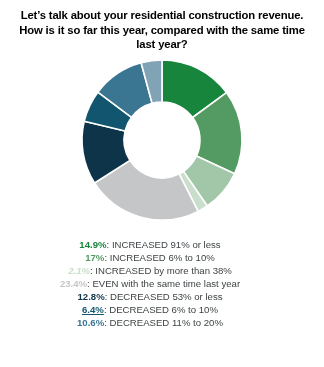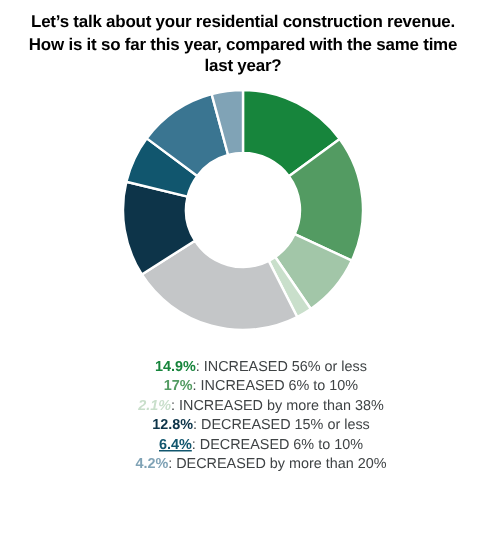--- a/index.html
+++ b/index.html
@@ -13,21 +13,21 @@
     font-family: "Liberation Sans", sans-serif;
     color: #231f20;
     overflow: hidden;
     position: relative;
   }
   .page {
     width: 324px;
     height: 344px;
     display: flex;
     flex-direction: column;
-    align-items: flex-end;
+    align-items: flex-start;
     box-sizing: border-box;
   }
   .chart-title {
     margin: 8px 12px 0 12px;
     font-size: 11.3px;
     line-height: 14.6px;
     font-weight: bold;
     text-align: center;
     color: #000000;
     letter-spacing: -0.15px;
@@ -80,21 +80,22 @@
           <path d="M 131.12857571015158 157.37734946855232 A 80 80 0 0 1 27.54558620910224 129.01048779223902 L 62.959153449323566 106.42998170131354 A 38 38 0 0 0 112.16107346232201 119.90424099756234 Z" fill="#c4c6c8" stroke="#ffffff" stroke-width="1.6" stroke-linejoin="round"></path>
           <path d="M 27.54558620910224 129.01048779223902 A 80 80 0 0 1 17.244303243821292 67.18374048964085 L 58.066044040815115 77.0622767325794 A 38 38 0 0 0 62.959153449323566 106.42998170131354 Z" fill="#0d3449" stroke="#ffffff" stroke-width="1.6" stroke-linejoin="round"></path>
           <path d="M 17.244303243821292 67.18374048964085 A 80 80 0 0 1 30.830144579596464 38.22731266377715 L 64.51931867530831 63.30797351529415 A 38 38 0 0 0 58.066044040815115 77.0622767325794 Z" fill="#11566e" stroke="#ffffff" stroke-width="1.6" stroke-linejoin="round"></path>
           <path d="M 30.830144579596464 38.22731266377715 A 80 80 0 0 1 74.11227916703291 8.774983856239743 L 85.07833260434063 49.31811733171388 A 38 38 0 0 0 64.51931867530831 63.30797351529415 Z" fill="#3a7591" stroke="#ffffff" stroke-width="1.6" stroke-linejoin="round"></path>
           <path d="M 74.11227916703291 8.774983856239743 A 80 80 0 0 1 94.99999999999999 6 L 95 48 A 38 38 0 0 0 85.07833260434063 49.31811733171388 Z" fill="#80a3b6" stroke="#ffffff" stroke-width="1.6" stroke-linejoin="round"></path>
         </g>
     </svg>
   </div>
 
   <div class="legend" id="legend">
-      <div class="legend-row"><span class="legend-pct" style="color: rgb(23, 133, 60);">14.9%</span><span class="legend-label">: INCREASED 56% or less</span></div>
+      <div class="legend-row"><span class="legend-pct" style="color: rgb(23, 133, 60);">14.9%</span><span class="legend-label">: INCREASED 91% or less</span></div>
       <div class="legend-row"><span class="legend-pct" style="color: rgb(83, 155, 98);">17%</span><span class="legend-label">: INCREASED 6% to 10%</span></div>
       <div class="legend-row"><span class="legend-pct" style="color: rgb(201, 223, 203); font-style: italic;">2.1%</span><span class="legend-label">: INCREASED by more than 38%</span></div>
-      <div class="legend-row"><span class="legend-pct" style="color: rgb(13, 52, 73);">12.8%</span><span class="legend-label">: DECREASED 15% or less</span></div>
+      <div class="legend-row"><span class="legend-pct" style="color: rgb(196, 198, 200);">23.4%</span><span class="legend-label">: EVEN with the same time last year</span></div>
+      <div class="legend-row"><span class="legend-pct" style="color: rgb(13, 52, 73);">12.8%</span><span class="legend-label">: DECREASED 53% or less</span></div>
       <div class="legend-row"><span class="legend-pct" style="color: rgb(17, 86, 110); text-decoration: underline;">6.4%</span><span class="legend-label">: DECREASED 6% to 10%</span></div>
-      <div class="legend-row"><span class="legend-pct" style="color: rgb(128, 163, 182);">4.2%</span><span class="legend-label">: DECREASED by more than 20%</span></div>
+      <div class="legend-row"><span class="legend-pct" style="color: rgb(58, 117, 145);">10.6%</span><span class="legend-label">: DECREASED 11% to 20%</span></div>
     </div>
 
 </div>
 
 </body></html>

